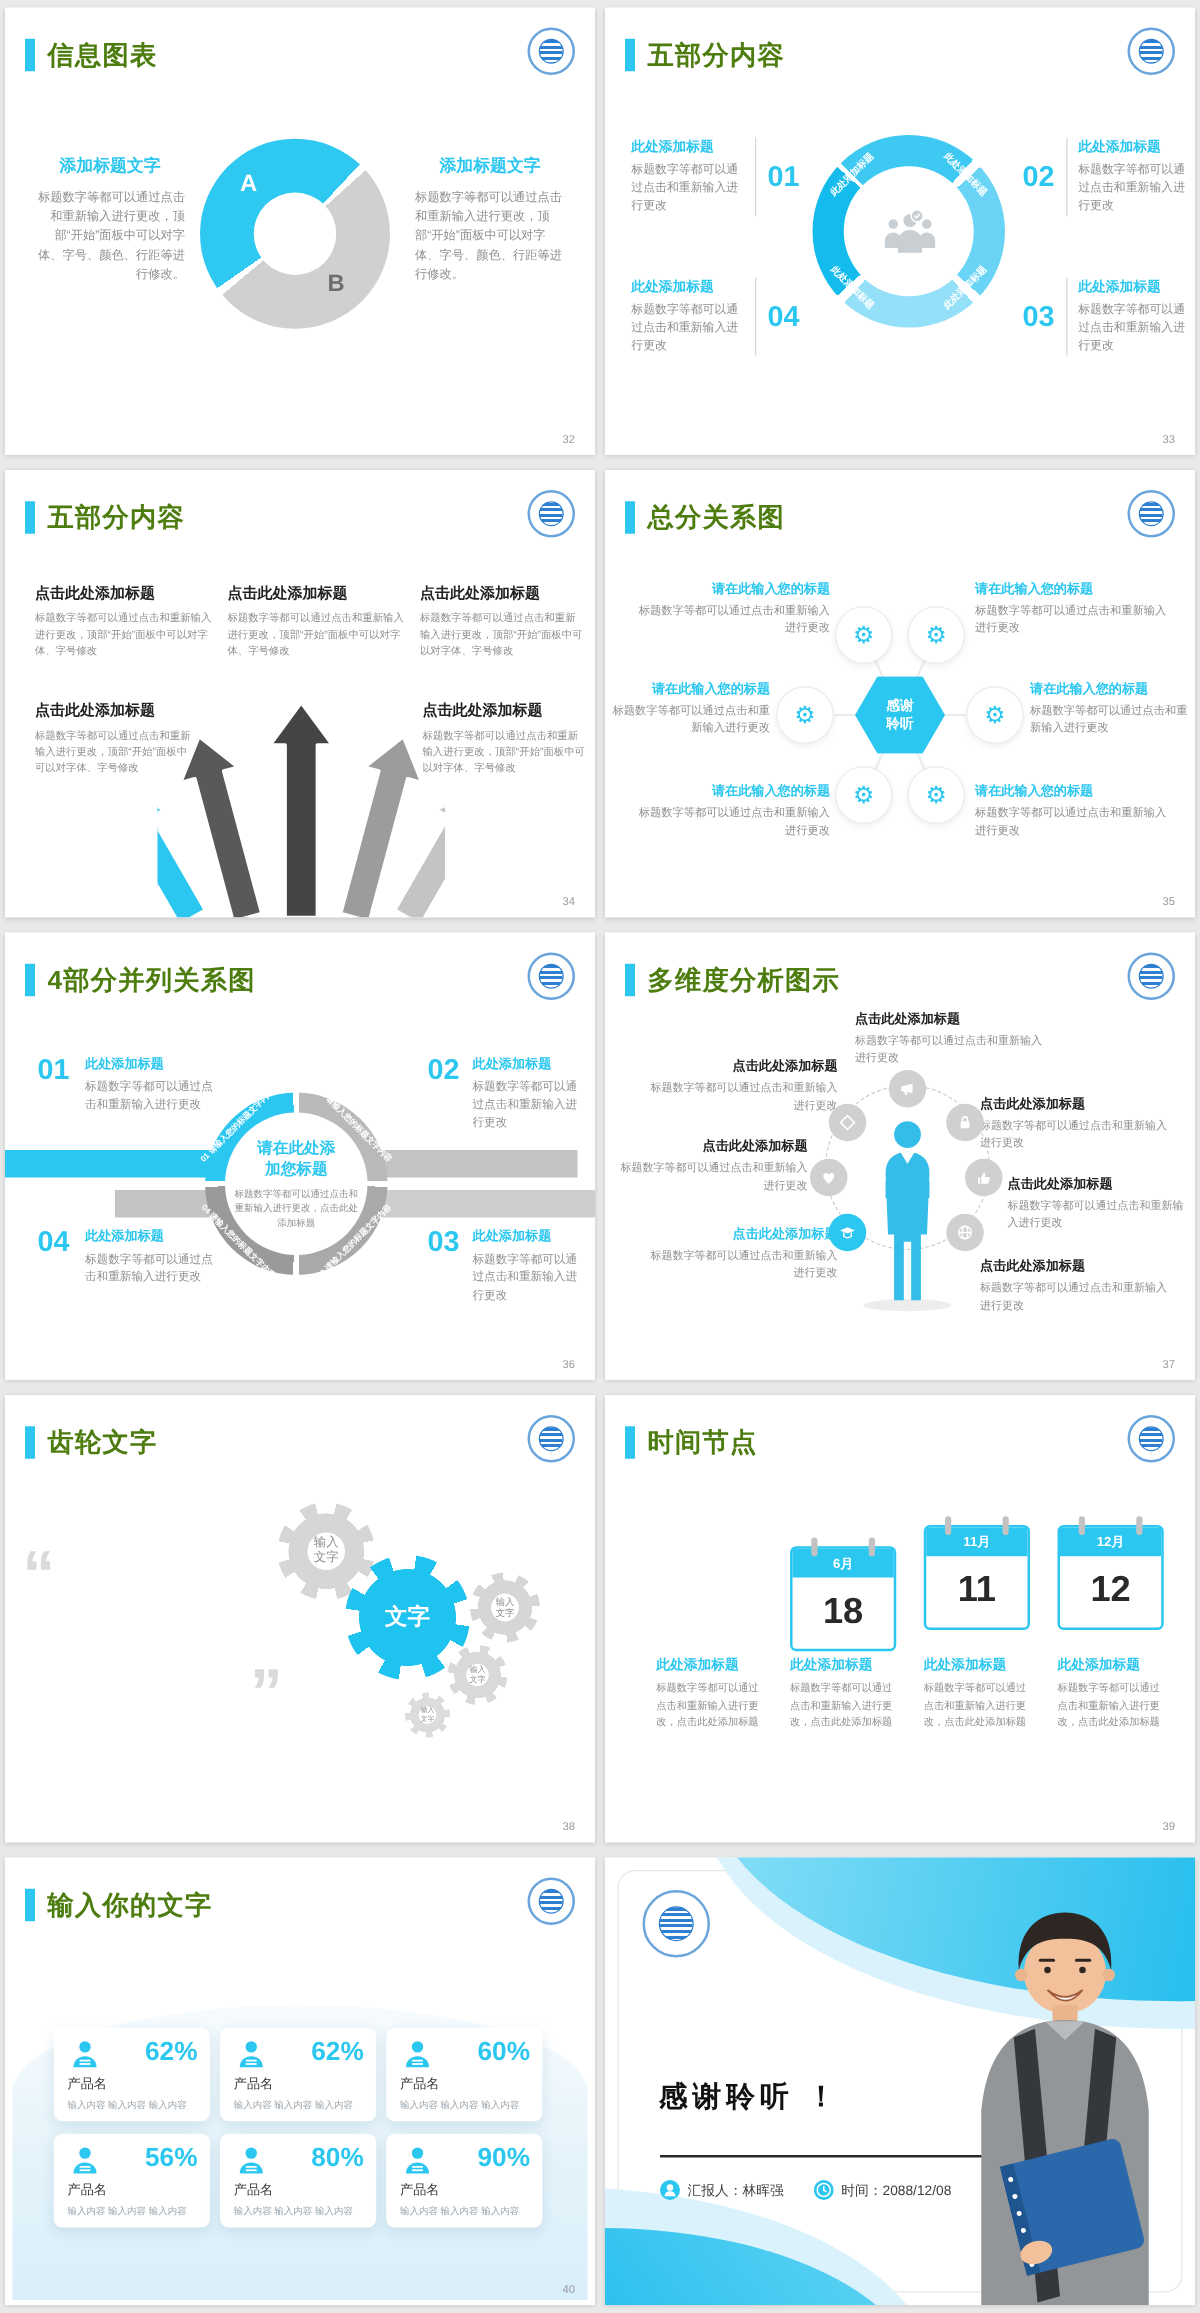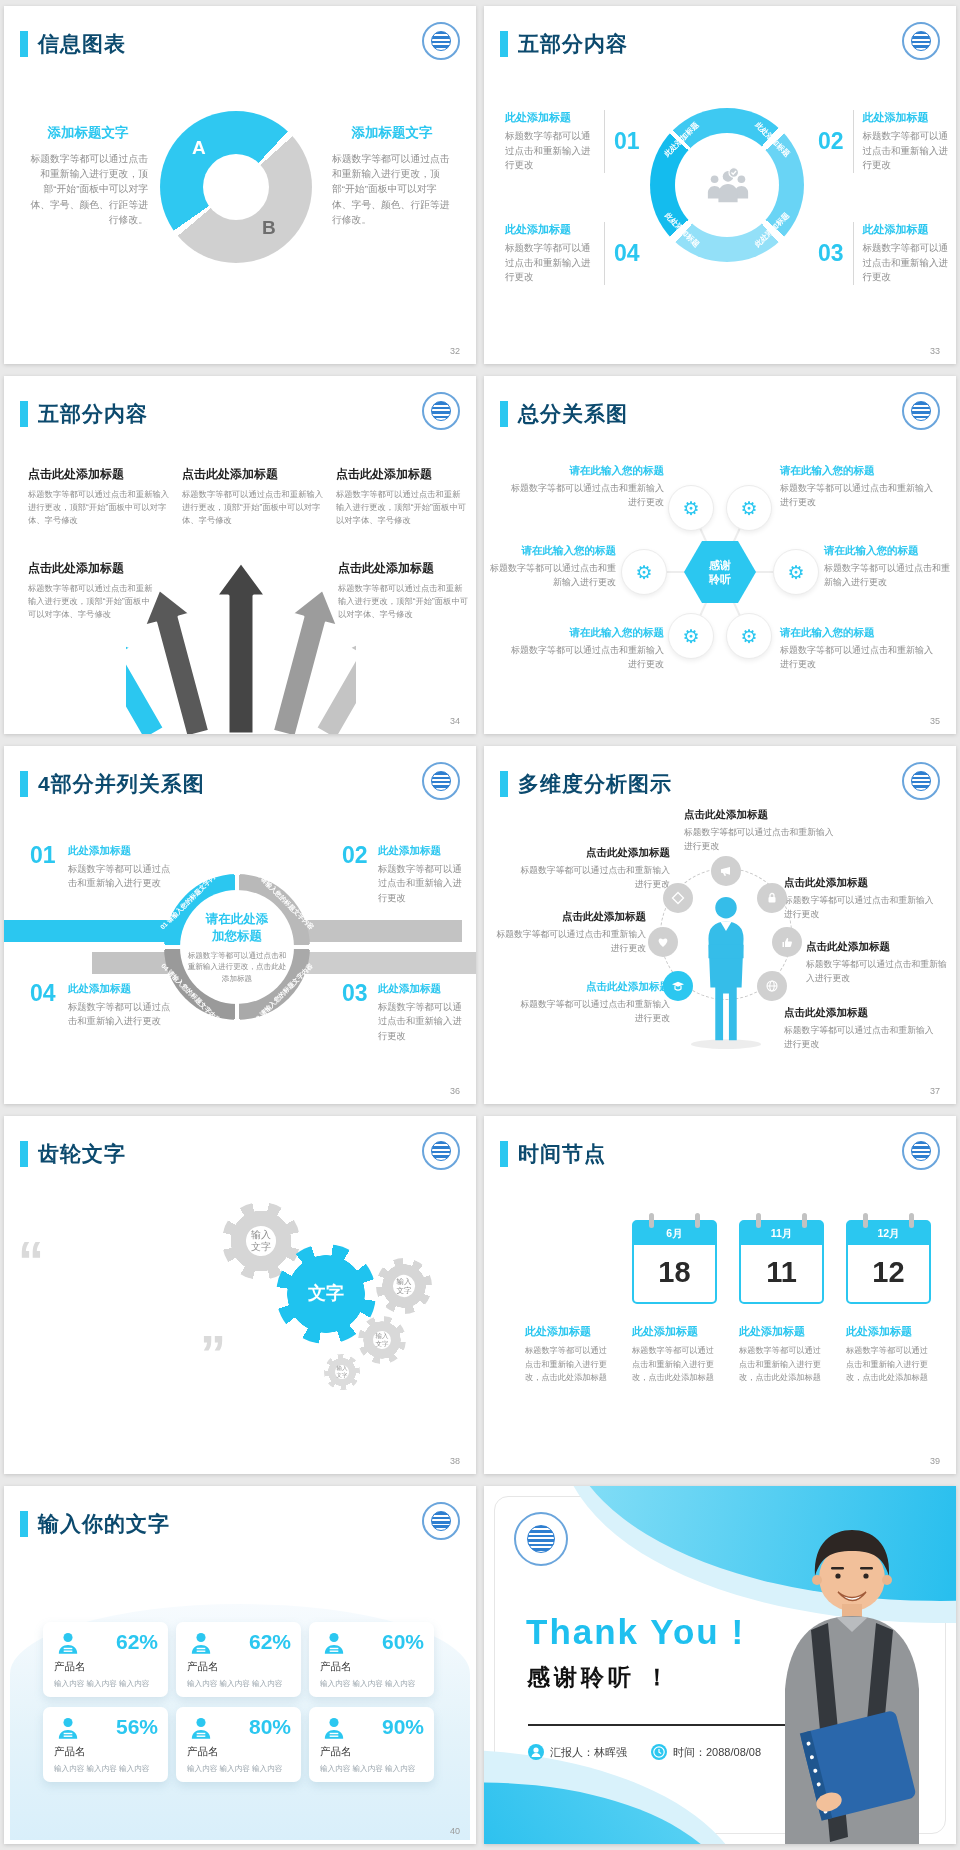--- a/index.html
+++ b/index.html
@@ -4,21 +4,21 @@
 <style>
   :root{ --c:#2bc7f0; }
   *{box-sizing:border-box;}
   html,body{margin:0;padding:0;}
   body{width:960px;height:1850px;background:#e9e9e9;font-family:"Liberation Sans","DejaVu Sans",sans-serif;position:relative;}
   .sheet{position:relative;width:960px;height:1850px;overflow:hidden;}
   .cell{position:absolute;width:472px;height:358px;background:#fff;box-shadow:0 1px 4px rgba(0,0,0,.16);overflow:hidden;}
   .abs{position:absolute;}
   .hd{position:absolute;top:24px;left:16px;display:flex;align-items:center;gap:10px;z-index:4;}
   .hd .bar{width:8px;height:26px;background:var(--c);}
-  .hd h2{margin:0;font-size:21px;font-weight:bold;color:#0c4a6e;letter-spacing:1px;}
+  .hd h2{margin:0;font-size:21px;font-weight:bold;color:#4d7c0f;letter-spacing:1px;}
   .logo{position:absolute;top:16px;right:16px;width:38px;height:38px;border-radius:50%;border:2px solid #6aa5dc;background:#fff;display:flex;align-items:center;justify-content:center;z-index:4;}
   .logo i{display:block;width:20px;height:20px;border-radius:50%;border:1.5px solid #2f7fd0;background:repeating-linear-gradient(180deg,#2f7fd0 0 2.5px,#fff 2.5px 4.5px);}
   .pg{position:absolute;right:16px;bottom:8px;font-size:9px;color:#9a9a9a;z-index:4;}
   .tt{font-weight:bold;color:#222;}
   .tt.cy{color:var(--c);}
   .bd{color:#8f8f8f;line-height:1.55;}
   .num{font-weight:bold;color:var(--c);}
   
   .donut{width:152px;height:152px;border-radius:50%;background:conic-gradient(from 235deg,#2fc8f1 0 168deg,#fff 168deg 173deg,#d0d0d0 173deg 355deg,#fff 355deg 360deg);}
   .donut::after{content:"";position:absolute;inset:28%;border-radius:50%;background:#fff;}
@@ -445,21 +445,21 @@
 
   <div class="cell" style="left:484px;top:1116px">
     <div class="hd">
       <span class="bar"></span>
       <h2>时间节点</h2>
     </div>
     <div class="logo">
         <i></i>
       </div>
 
-    <div class="cal" style="left:148px;top:104px">
+    <div class="cal" style="left:148px;top:121px">
       <span class="rg" style="left:15px"></span>
         <span class="rg" style="right:15px"></span>
       <div class="mh">6月</div>
       <div class="dy">18</div>
     </div>
     <div class="cal" style="left:255px;top:104px">
       <span class="rg" style="left:15px"></span>
         <span class="rg" style="right:15px"></span>
       <div class="mh">11月</div>
       <div class="dy">11</div>
@@ -585,39 +585,38 @@
     <div class="frame"></div>
     <div class="abs" style="top:-75px;right:-95px;width:480px;height:235px;background:#d9f2fb;border-radius:0 0 0 100%;transform:rotate(-7deg)"></div>
     <div class="abs" style="top:-95px;right:-75px;width:460px;height:225px;background:linear-gradient(105deg,#8ae0f7,#14b8ec);border-radius:0 0 0 95%;transform:rotate(-5deg)"></div>
     <div class="abs" style="bottom:-70px;left:-80px;width:340px;height:175px;background:#d9f2fb;border-radius:0 100% 0 0;transform:rotate(-4deg)"></div>
     <div class="abs" style="bottom:-85px;left:-60px;width:310px;height:160px;background:linear-gradient(60deg,#17b9ec,#66d6f5);border-radius:0 100% 0 0;transform:rotate(-6deg)"></div>
 
     <div class="logo" style="left:30px;right:auto;top:26px;width:54px;height:54px">
         <i style="width:28px;height:28px"></i>
       </div>
 
-    <div class="abs" style="left:42px;top:126px;font-size:35px;font-weight:bold;color:#1fc0ef;letter-spacing:2px">Thank You !</div>
     <div class="abs" style="left:43px;top:176px;font-size:23px;font-weight:bold;color:#111;letter-spacing:4px">感谢聆听 ！</div>
     <div class="abs" style="left:44px;top:238px;width:300px;height:2px;background:#2b2b2b"></div>
     <div class="abs" style="left:44px;top:258px;display:flex;align-items:center;gap:24px;font-size:11px;color:#3e3e3e">
       <span style="display:flex;align-items:center;gap:6px">
         <svg width="16" height="16" viewBox="0 0 16 16">
             <circle cx="8" cy="8" r="8" fill="#2bc7f0"></circle>
             <circle cx="8" cy="6" r="2.6" fill="#fff"></circle>
             <path d="M3.5 13c.5-3 2.3-4 4.5-4s4 1 4.5 4z" fill="#fff"></path>
           </svg>
         <span>汇报人：林晖强</span>
       </span>
       <span style="display:flex;align-items:center;gap:6px">
         <svg width="16" height="16" viewBox="0 0 16 16">
             <circle cx="8" cy="8" r="8" fill="#2bc7f0"></circle>
             <circle cx="8" cy="8" r="5.2" fill="none" stroke="#fff" stroke-width="1.2"></circle>
             <path d="M8 5v3.2l2.2 1.3" fill="none" stroke="#fff" stroke-width="1.2"></path>
           </svg>
-        <span>时间：2088/08/08</span>
+        <span>时间：2088/12/08</span>
       </span>
     </div>
 
     <svg class="abs" style="right:2px;bottom:0;z-index:2" width="205" height="330" viewBox="0 0 205 330">
       <circle cx="103" cy="64" r="33" fill="#f2c09a"></circle>
       <path d="M66 62 C64 28 84 16 103 16 C122 16 142 28 140 62 C134 43 124 37 103 37 C82 37 72 43 66 62 Z" fill="#2d2623"></path>
       <circle cx="68" cy="66" r="5" fill="#eab58d"></circle>
         <circle cx="138" cy="66" r="5" fill="#eab58d"></circle>
       <circle cx="89" cy="62" r="2.6" fill="#2d2623"></circle>
         <circle cx="117" cy="62" r="2.6" fill="#2d2623"></circle>

